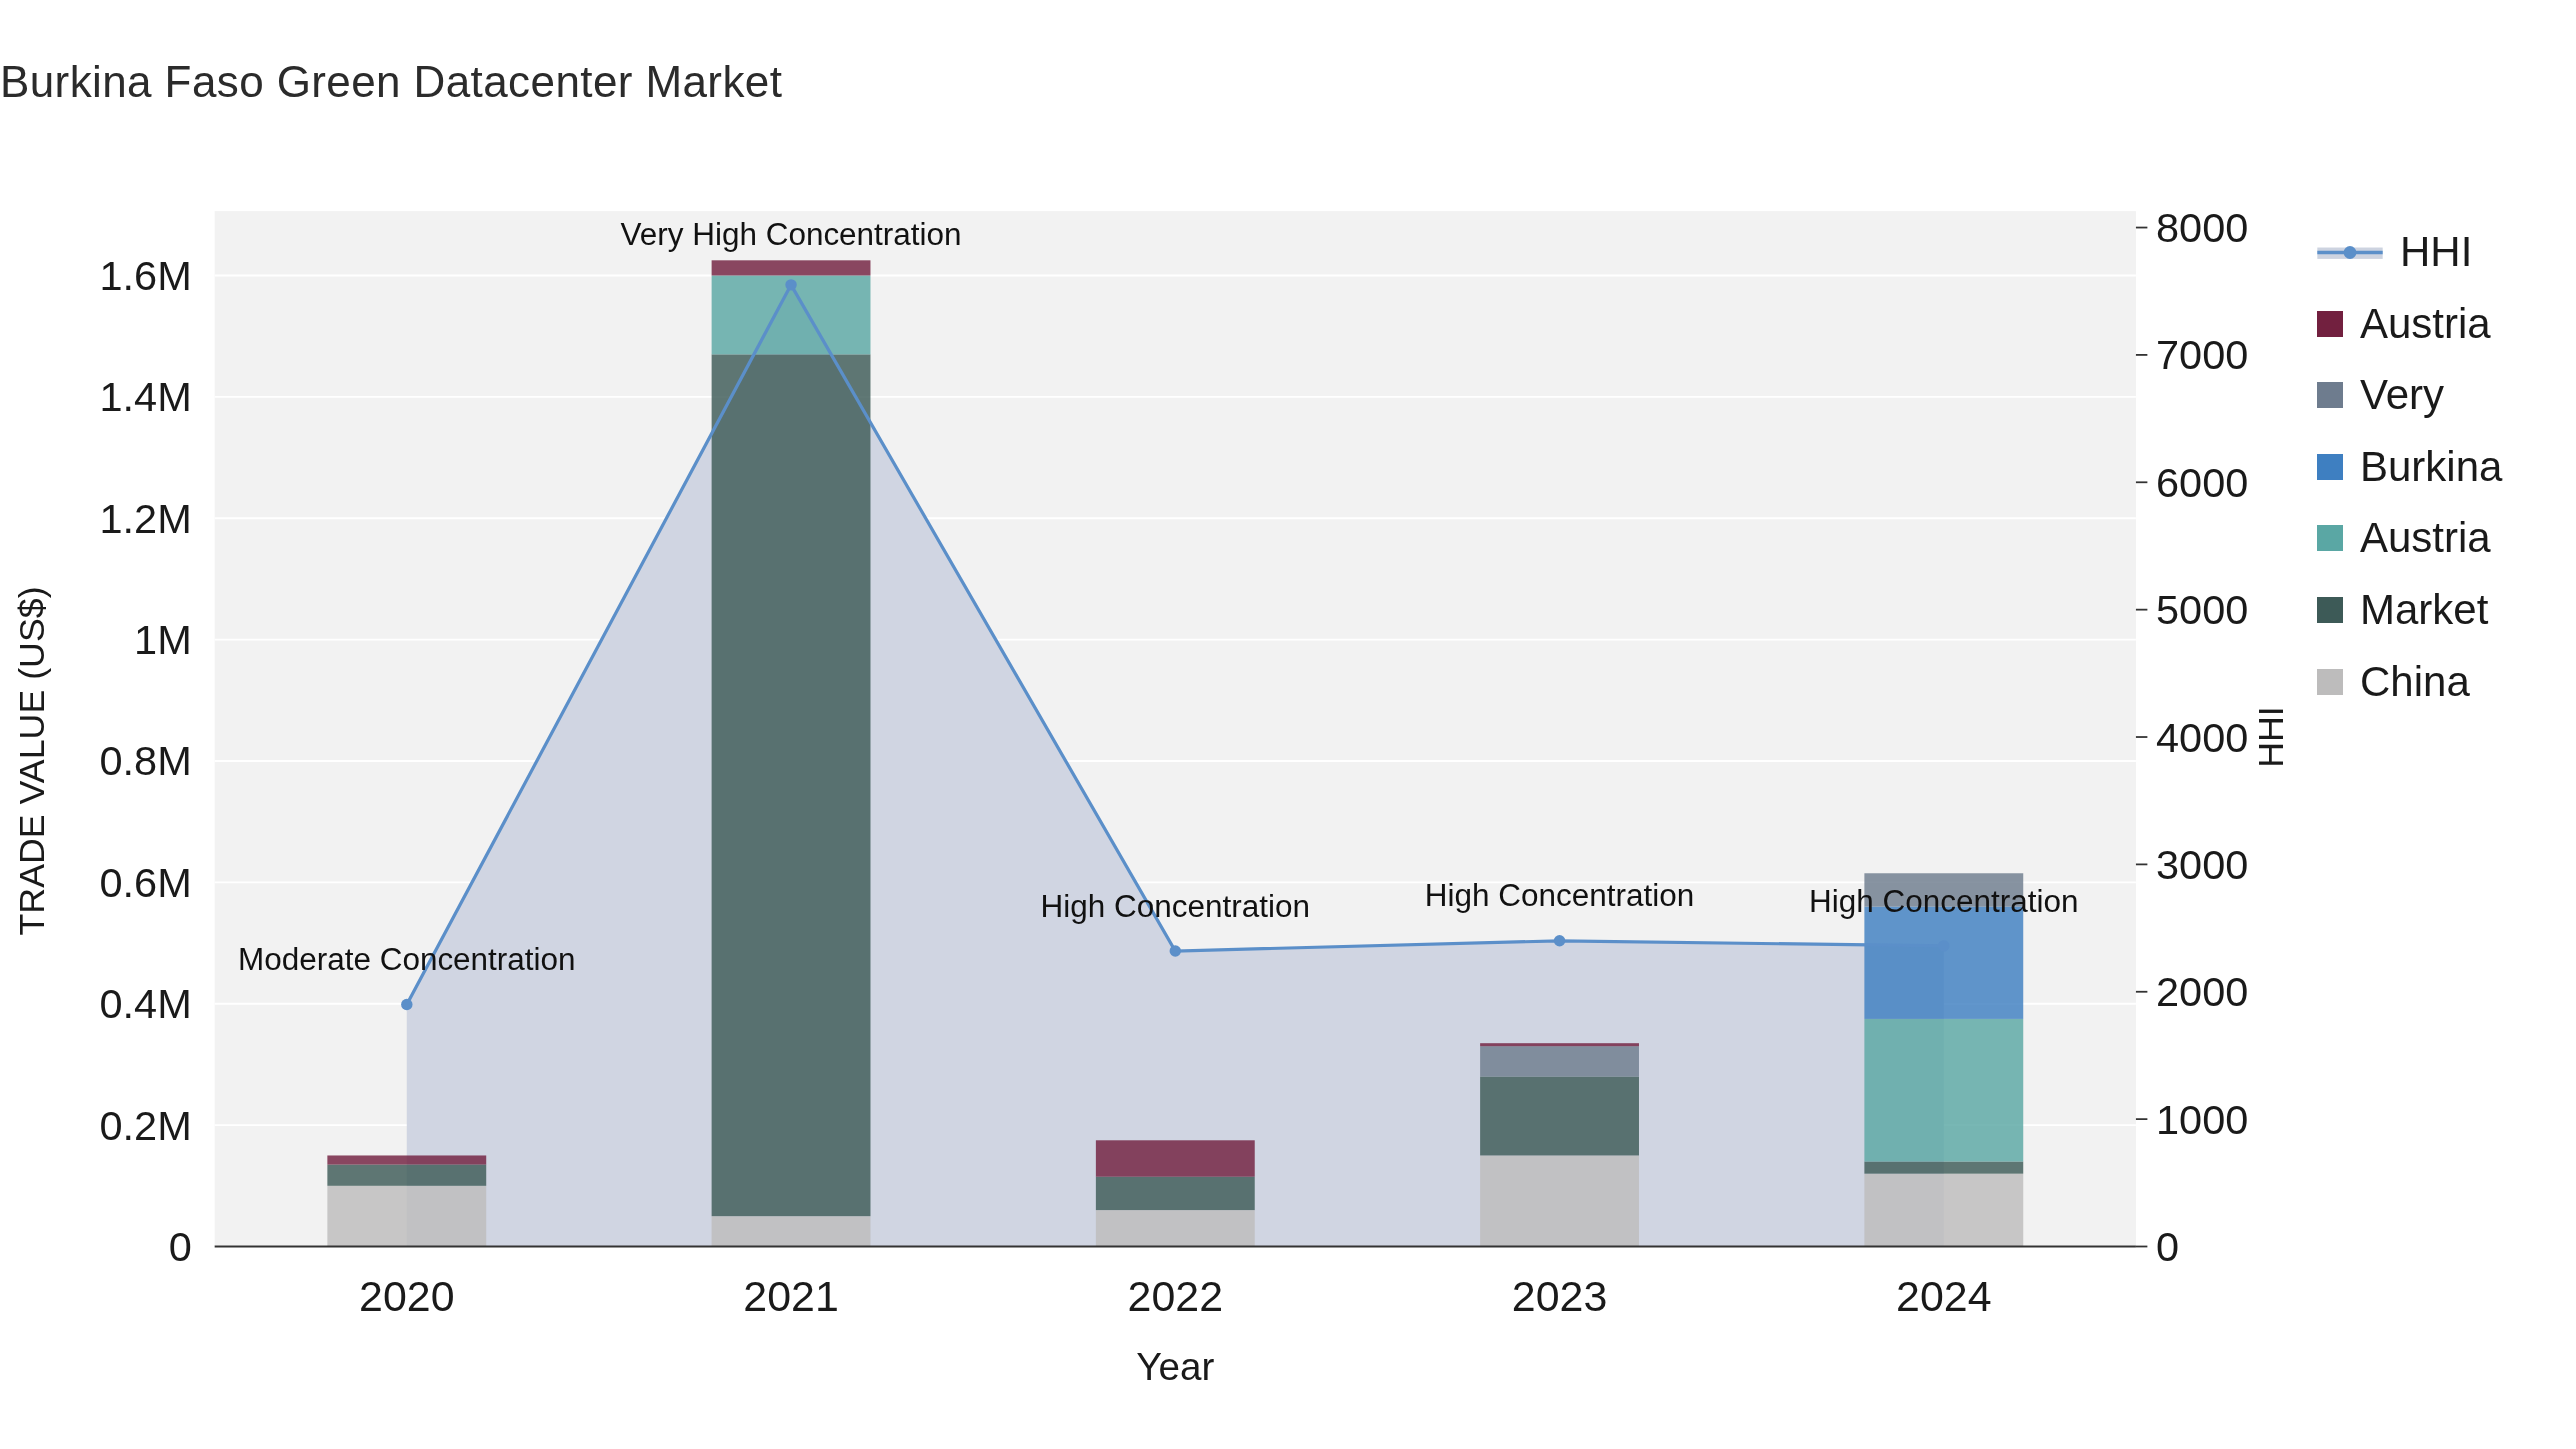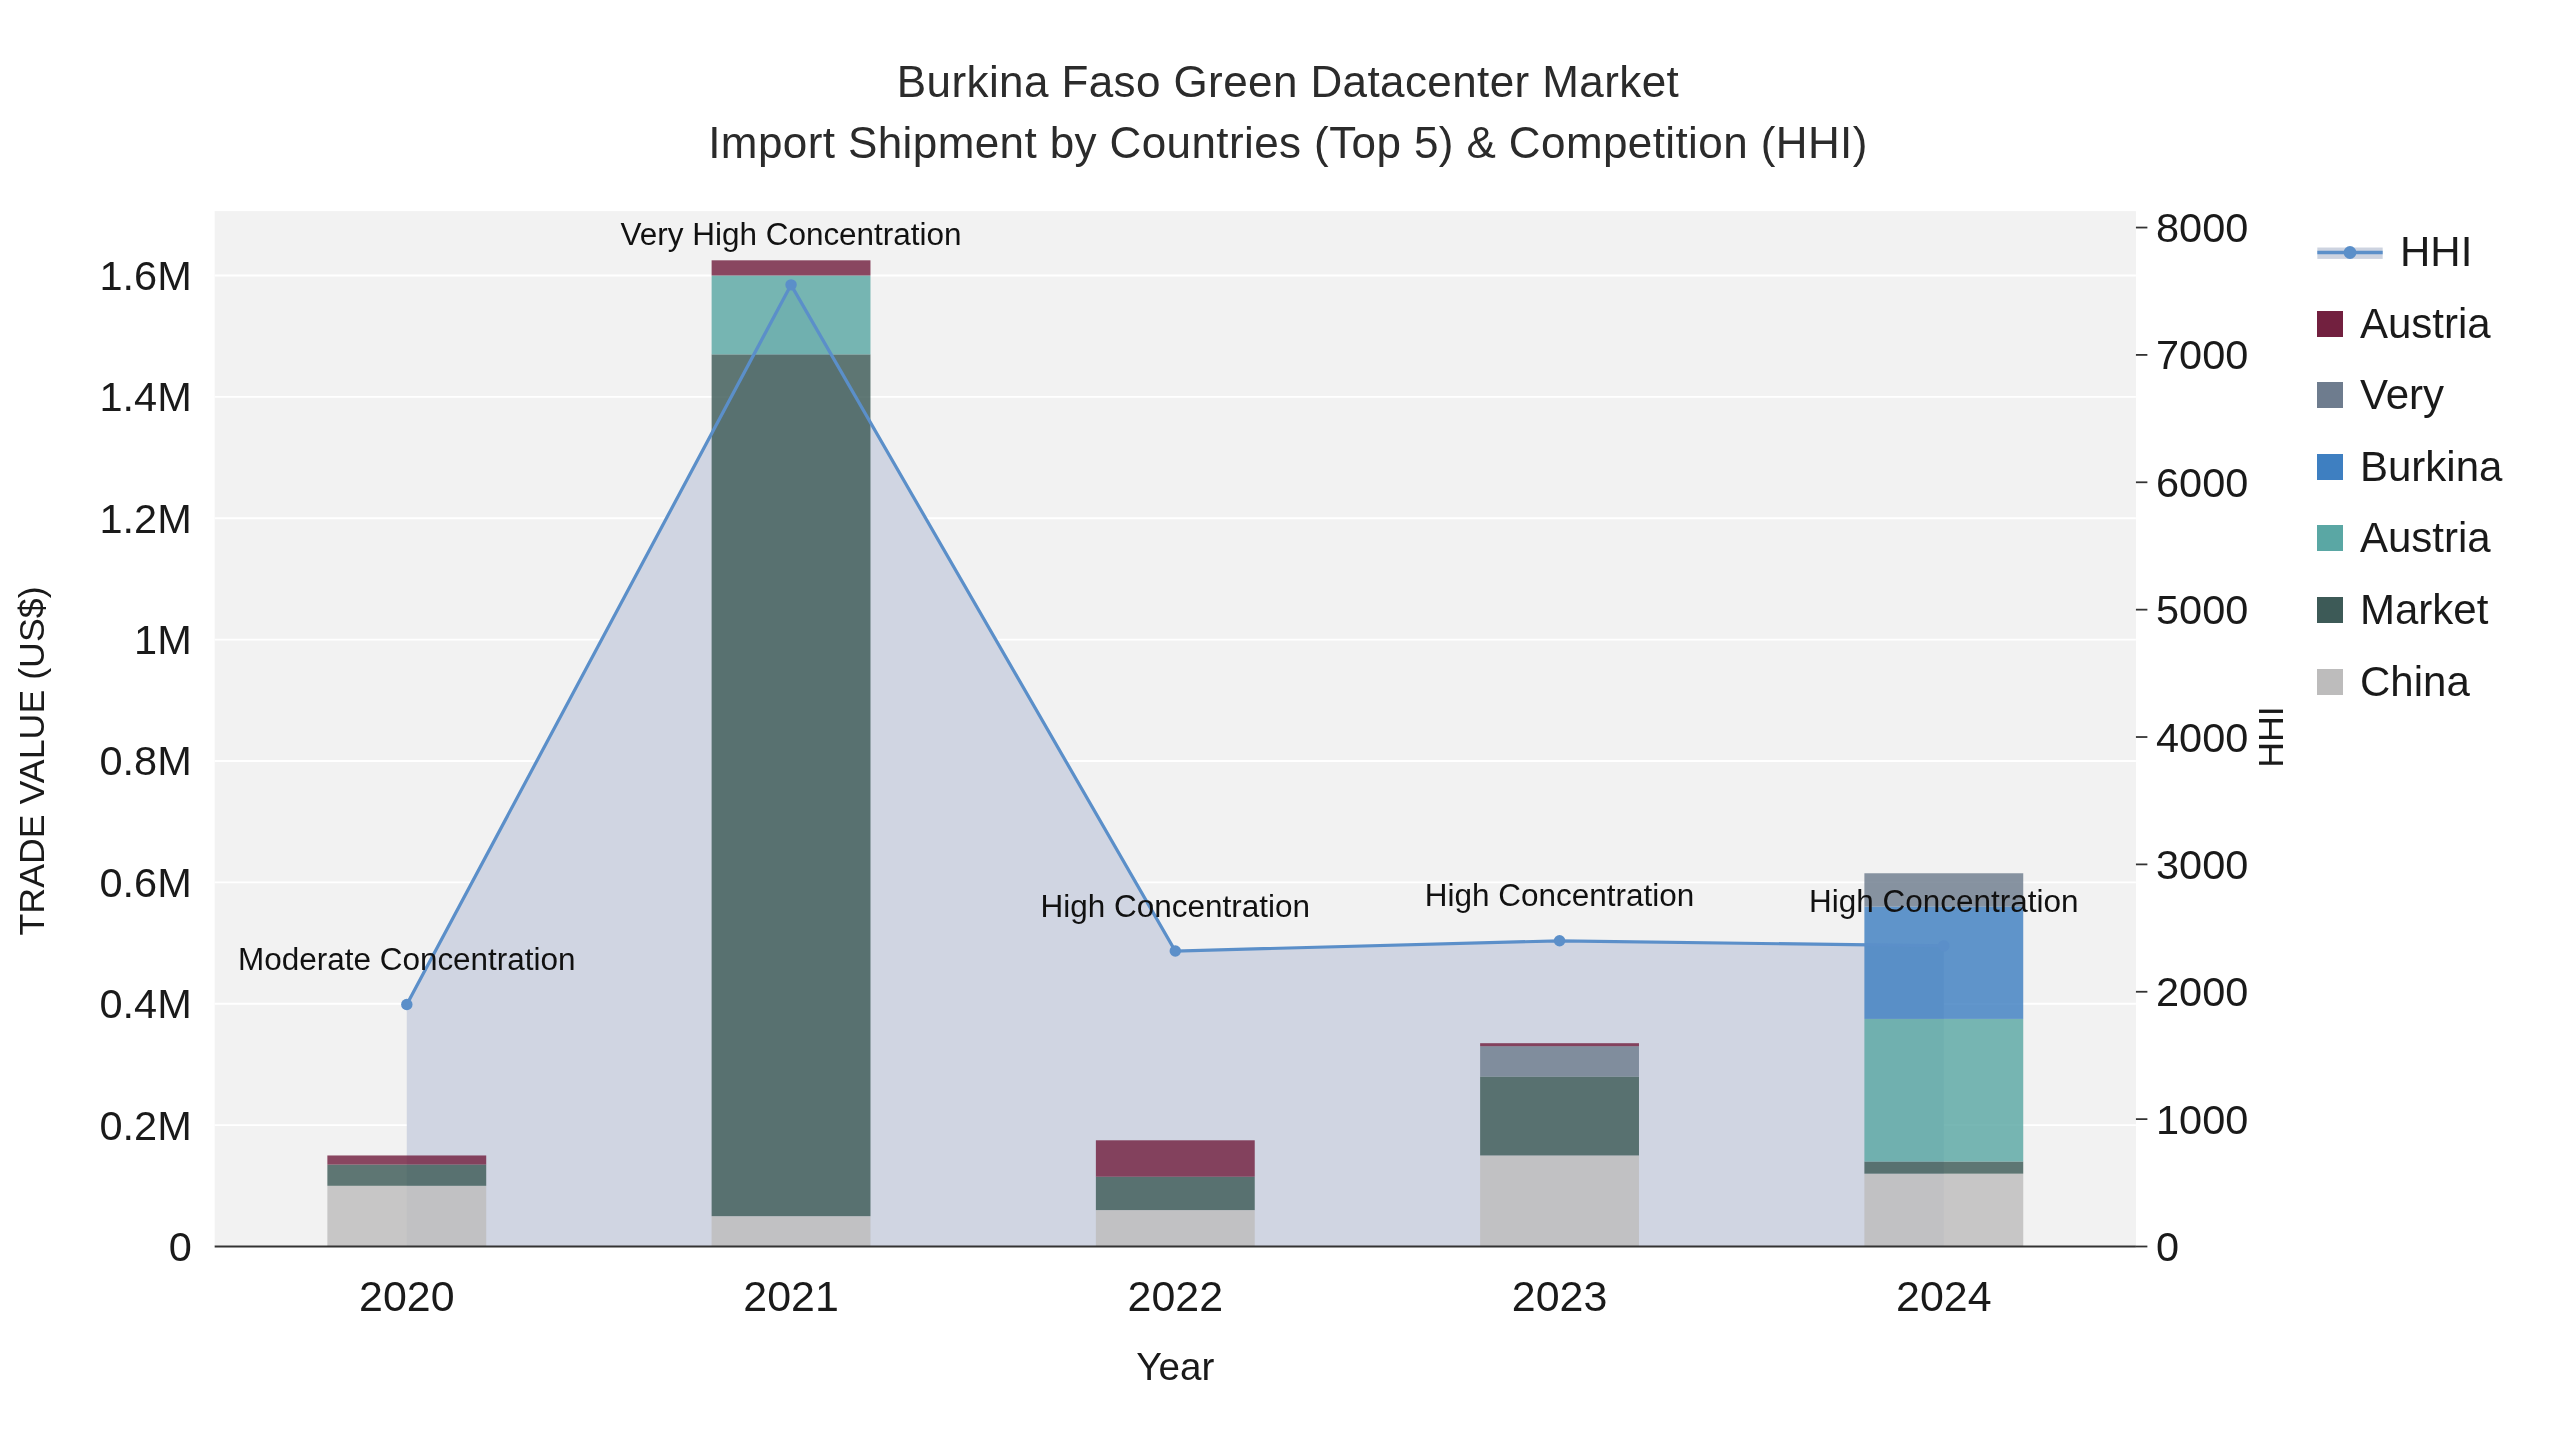--- a/index.html
+++ b/index.html
@@ -1,32 +1,31 @@
 <!DOCTYPE html>
 <html style="font-size:11.4px"><head>
 <meta charset="utf-8">
 <style>
   html,body{margin:0;padding:0;background:#ffffff;}
   body{width:2576px;height:1449px;overflow:hidden;font-family:"Liberation Sans",sans-serif;}
   .chart-root{position:relative;width:2576px;height:1449px;background:#ffffff;}
-  .title-block{position:absolute;top:52px;left:0;width:2576px;text-align:center;color:#2b2b2b;
+  .title-block{position:absolute;top:52px;left:0;width:2576px;color:#2b2b2b;
                font-size:44px;line-height:1.38;letter-spacing:0.4px;}
   svg{position:absolute;top:0;left:0;font-family:"Liberation Sans",sans-serif;}
   .legend{position:absolute;left:2317px;top:228px;display:flex;flex-direction:column;gap:23.6px;}
   .legend-item{display:flex;align-items:center;gap:17px;font-size:42px;color:#1a1a1a;cursor:pointer;}
   .swatch{width:26px;height:26px;display:inline-block;flex:0 0 auto;}
   .hhi-swatch{width:66px;height:27px;flex:0 0 auto;position:relative;}
 </style>
 </head>
 <body>
 
 <div class="chart-root">
   <div class="title-block">
     <div>Burkina Faso Green Datacenter Market</div>
-    <div>Import Shipment by Countries (Top 5) &amp; Competition (HHI)</div>
   </div>
 
   <svg id="plot-svg" width="2576" height="1449" viewBox="0 0 3600 2025">
       <rect x="300" y="295" width="2685" height="1447" fill="#f2f2f2"></rect>
       <line x1="300" x2="2985" y1="1742" y2="1742" stroke="#ffffff" stroke-width="2.5"></line>
       <line x1="300" x2="2985" y1="1572.375" y2="1572.375" stroke="#ffffff" stroke-width="2.5"></line>
       <line x1="300" x2="2985" y1="1402.75" y2="1402.75" stroke="#ffffff" stroke-width="2.5"></line>
       <line x1="300" x2="2985" y1="1233.125" y2="1233.125" stroke="#ffffff" stroke-width="2.5"></line>
       <line x1="300" x2="2985" y1="1063.5" y2="1063.5" stroke="#ffffff" stroke-width="2.5"></line>
       <line x1="300" x2="2985" y1="893.875" y2="893.875" stroke="#ffffff" stroke-width="2.5"></line>

